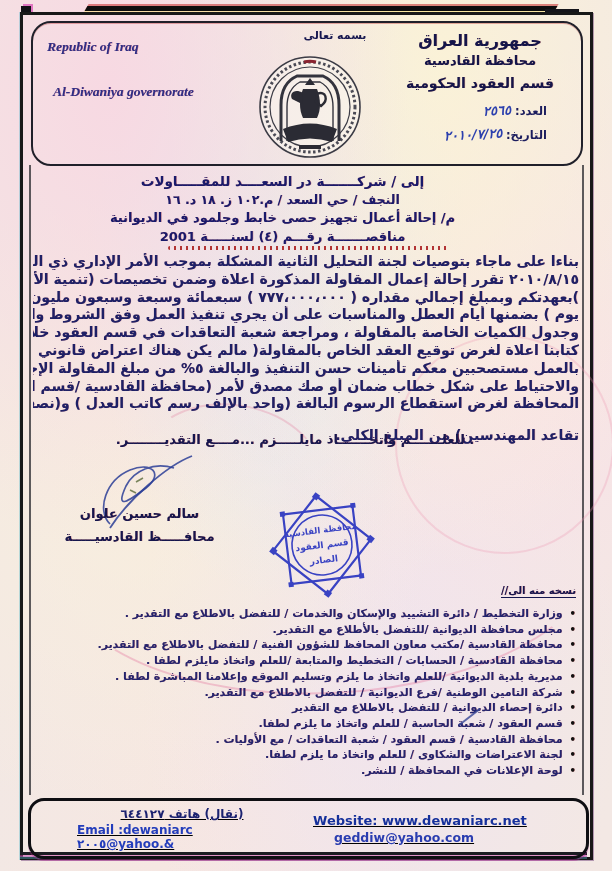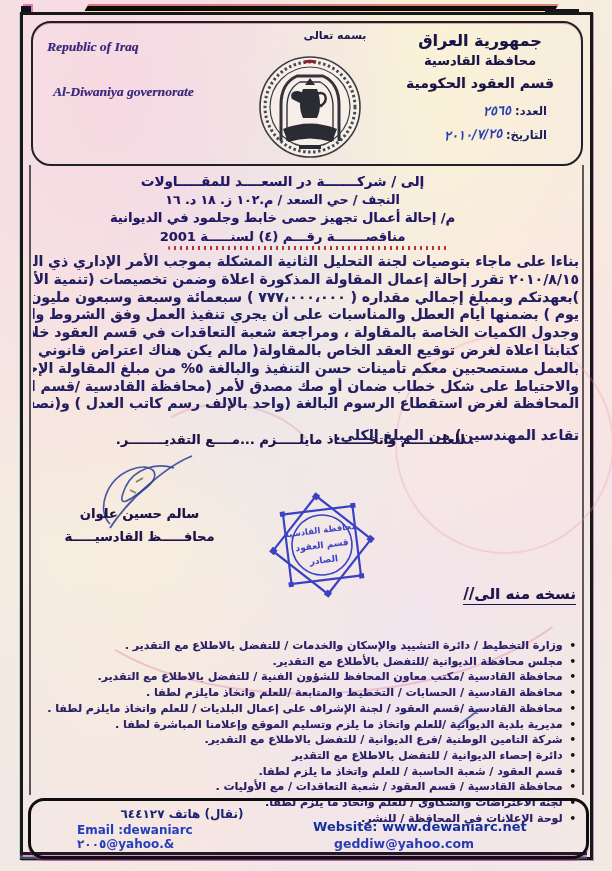--- a/index.html
+++ b/index.html
@@ -49,28 +49,28 @@
   .sig-svg{left:80px;top:448px;}
   .stamp-svg{left:262px;top:486px;transform:rotate(-7deg);opacity:.92;}
 
   
   .ghost-arc1{left:55px;top:420px;width:545px;height:270px;border-radius:50%;border:2px solid transparent;border-bottom-color:rgba(228,120,160,.38);transform:rotate(-3deg);}
   .ghost-circle{left:395px;top:335px;width:215px;height:215px;border-radius:50%;border:2px solid rgba(238,148,176,.28);}
   .ghost-arc2{left:140px;top:404px;width:180px;height:130px;border-radius:50%;border:2px solid transparent;border-top-color:rgba(226,130,162,.32);transform:rotate(9deg);}
   .pen-slash{left:456px;top:716px;width:27px;height:0;border-top:2px solid rgba(55,70,150,.8);transform:rotate(-38deg);}
 
   
-  .dist-head{right:36px;top:585px;direction:rtl;color:#15164f;font-weight:800;font-size:15px;border-bottom:1.8px solid #15164f;padding-bottom:1px;text-shadow:.4px 0 0 rgba(170,30,40,.5);}
-  .dist-list{right:36px;top:638px;width:540px;direction:rtl;color:#23246e;font-weight:700;font-size:11px;}
+  .dist-head{right:36px;top:585px;direction:rtl;color:#15164f;font-weight:800;font-size:10px;border-bottom:1.8px solid #15164f;padding-bottom:1px;text-shadow:.4px 0 0 rgba(170,30,40,.5);}
+  .dist-list{right:36px;top:606px;width:540px;direction:rtl;color:#23246e;font-weight:700;font-size:11px;}
   .dist-item{line-height:15.7px;white-space:nowrap;overflow:hidden;text-shadow:.3px 0 0 rgba(170,30,40,.45);}
   .dist-item .bullet{color:#111;margin-left:7px;font-size:10px;}
 
   
   .footer-box{left:28px;top:798px;width:555px;height:55px;border:3.5px solid #0e0e12;border-radius:16px;box-shadow:0 2px 0 rgba(180,40,150,.4);}
-  .footer-inner{position:absolute;left:46px;top:6px;display:flex;gap:26px;align-items:flex-end;}
+  .footer-inner{position:absolute;left:46px;top:6px;display:flex;gap:26px;align-items:center;text-decoration:underline;}
   .f-col{display:flex;flex-direction:column;gap:2px;}
   .f-phone{direction:rtl;color:#1b2270;font-weight:800;font-size:12px;text-align:center;}
   .f-email{color:#233dbb;font-weight:800;font-size:12px;}
   .f-web{color:#15309b;font-weight:800;font-size:13px;}
   .f-email2{color:#2a3db0;font-weight:800;font-size:12.5px;margin-left:21px;}
 </style>
 </head>
 <body>
 
 <div class="page">
@@ -176,21 +176,20 @@
       <text x="60" y="77" font-size="9">الصادر</text>
     </g>
   </svg>
 
   <div class="abs dist-head">نسخه منه الى//</div>
   <div class="abs dist-list">
     <div class="dist-item"><span class="bullet">•</span><span>وزارة التخطيط / دائرة التشييد والإسكان والخدمات / للتفضل بالاطلاع مع التقدير .</span></div>
     <div class="dist-item"><span class="bullet">•</span><span>مجلس محافظة الديوانية /للتفضل بالأطلاع مع التقدير.</span></div>
     <div class="dist-item"><span class="bullet">•</span><span>محافظة القادسية /مكتب معاون المحافظ للشؤون الفنية / للتفضل بالاطلاع مع التقدير.</span></div>
     <div class="dist-item"><span class="bullet">•</span><span>محافظة القادسية / الحسابات / التخطيط والمتابعة /للعلم واتخاذ مايلزم لطفا .</span></div>
-    <div class="dist-item"><span class="bullet">•</span><span>محافظة القادسية /قسم العقود / لجنة الإشراف على إعمال البلديات / للعلم واتخاذ مايلزم لطفا .</span></div>
     <div class="dist-item"><span class="bullet">•</span><span>مديرية بلدية الديوانية /للعلم واتخاذ ما يلزم وتسليم الموقع وإعلامنا المباشرة لطفا .</span></div>
     <div class="dist-item"><span class="bullet">•</span><span>شركة التامين الوطنية /فرع الديوانية / للتفضل بالاطلاع مع التقدير.</span></div>
     <div class="dist-item"><span class="bullet">•</span><span>دائرة إحصاء الديوانية / للتفضل بالاطلاع مع التقدير</span></div>
     <div class="dist-item"><span class="bullet">•</span><span>قسم العقود / شعبة الحاسبة / للعلم واتخاذ ما يلزم لطفا.</span></div>
     <div class="dist-item"><span class="bullet">•</span><span>محافظة القادسية / قسم العقود / شعبة التعاقدات / مع الأوليات .</span></div>
     <div class="dist-item"><span class="bullet">•</span><span>لجنة الاعتراضات والشكاوى / للعلم واتخاذ ما يلزم لطفا.</span></div>
     <div class="dist-item"><span class="bullet">•</span><span>لوحة الإعلانات في المحافظة / للنشر.</span></div>
   </div>
   <div class="abs pen-slash"></div>
 

